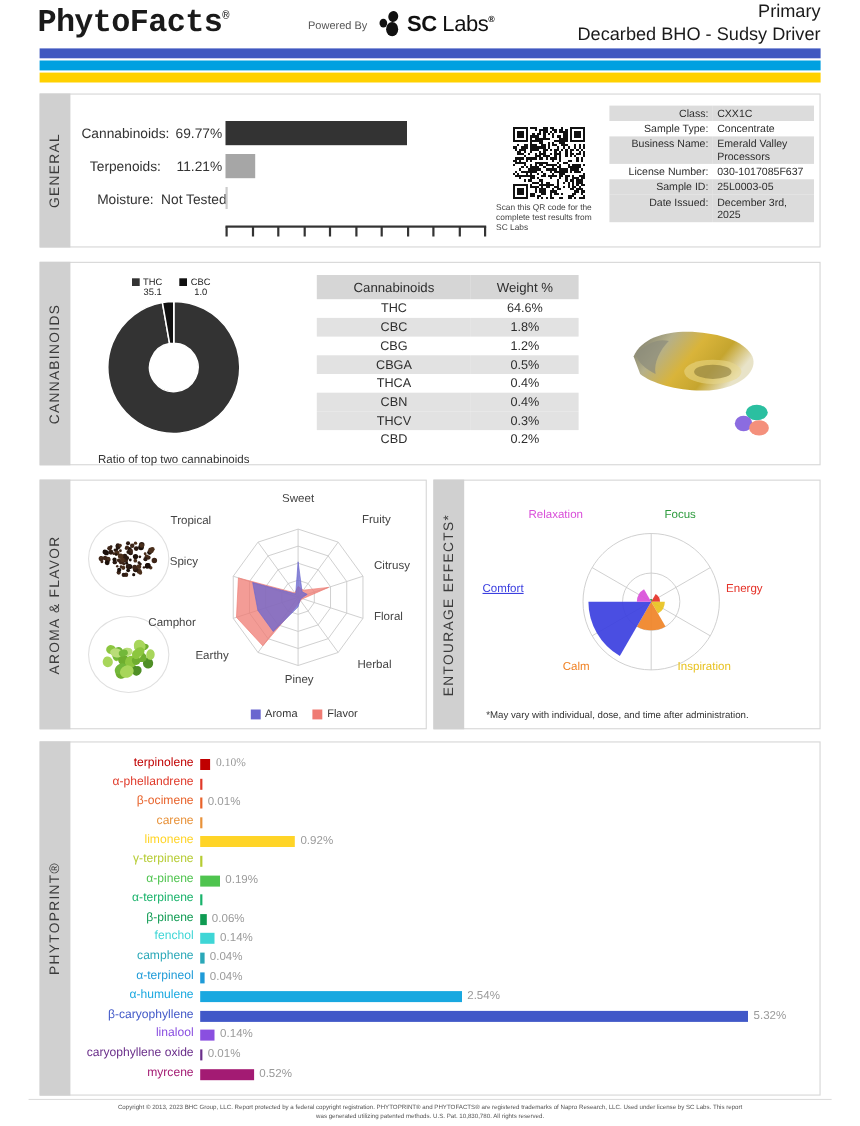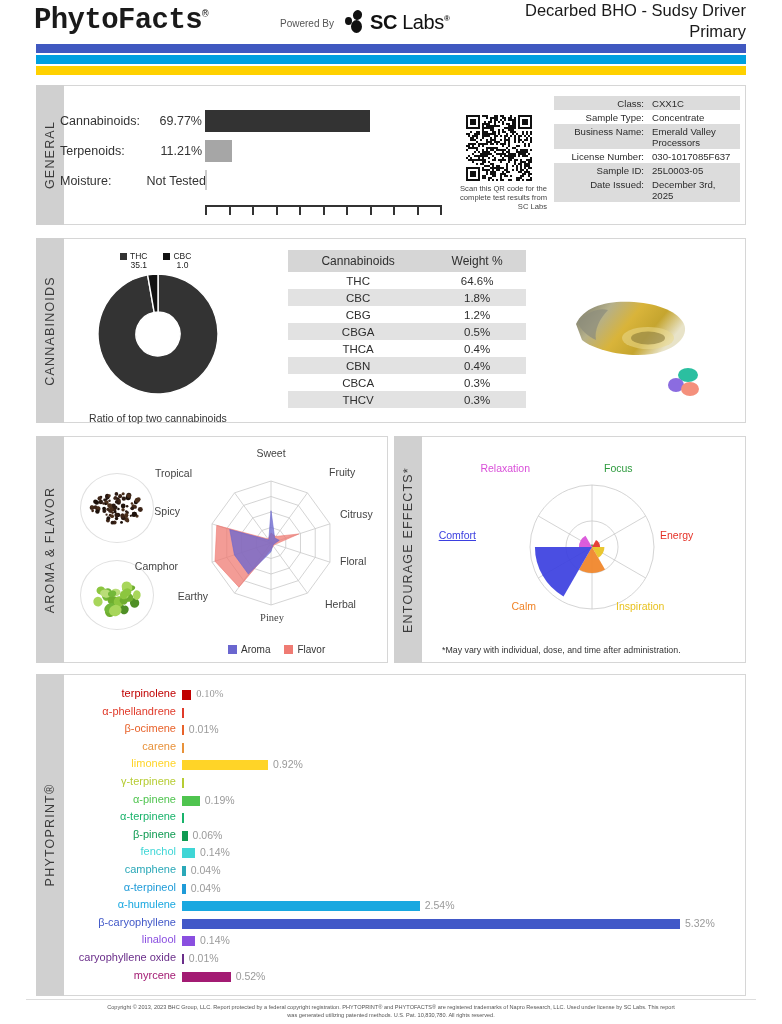--- a/index.html
+++ b/index.html
@@ -25,27 +25,27 @@
   .stripes{position:absolute;left:36px;top:44px;width:710px;}
   .stripe{height:9px;margin-bottom:2px;}
 
   
   .panel{position:absolute;border:1px solid #d6d6d6;background:#fff;box-sizing:border-box;}
   .vtab{position:absolute;background:#d0d0d0;box-sizing:border-box;}
   .vtab span{position:absolute;left:50%;top:50%;transform:translate(-50%,-50%) rotate(-90deg);white-space:nowrap;
     font-size:12.5px;letter-spacing:1.2px;color:#3b3b3b;}
 
   
-  .glabel{position:absolute;text-align:left;font-size:12.5px;color:#333;}
+  .glabel{position:absolute;text-align:center;font-size:12.5px;color:#333;}
   .gval{position:absolute;font-size:12.5px;color:#333;}
   .gbar{position:absolute;height:22px;}
   .axis{position:absolute;border-top:2px solid #333;}
   .tick{position:absolute;width:2px;height:9px;background:#333;top:-1px;}
   .qr{position:absolute;}
-  .qrcap{position:absolute;text-align:right;font-size:7.6px;color:#444;line-height:9px;width:96px;}
+  .qrcap{position:absolute;text-align:left;font-size:7.6px;color:#444;line-height:9px;width:96px;}
 
   .itbl{position:absolute;width:186px;font-size:9.6px;border-collapse:collapse;}
   .itbl td{padding:1.5px 4px;vertical-align:top;line-height:11px;}
   .itbl td.k{text-align:right;white-space:nowrap;color:#2d2d2d;width:86px;}
   .itbl td.v{text-align:left;color:#2d2d2d;}
   .itbl tr.alt td{background:#dcdcdc;}
 
   
   .ctbl{position:absolute;width:238px;border-collapse:collapse;font-size:11.5px;}
   .ctbl th{background:#d6d6d6;font-weight:normal;font-size:12px;padding:4px 0;color:#2e2e2e;}
@@ -84,22 +84,22 @@
     <div class="powered">Powered By</div>
     <div class="sclogo">
       <span class="dots">
           <i class="d1"></i>
           <i class="d2"></i>
           <i class="d3"></i>
         </span>
       <span class="scname"><span>SC</span><span class="lt"> Labs</span><sup>®</sup></span>
     </div>
     <div class="title">
+      <div>Primary</div>
       <div>Decarbed BHO - Sudsy Driver</div>
-      <div>Primary</div>
     </div>
   </div>
   <div class="stripes" id="stripes">
       <div class="stripe" style="background: rgb(64, 88, 192);"></div>
       <div class="stripe" style="background: rgb(0, 160, 224);"></div>
       <div class="stripe" style="background: rgb(255, 209, 0);"></div>
     </div>
 
   <div class="panel" style="left:36px;top:85px;width:710px;height:140px;"></div>
   <div class="vtab" style="left:36px;top:85px;width:28px;height:140px;">
@@ -679,27 +679,27 @@
           <td>0.5%</td>
         </tr>
         <tr>
           <td>THCA</td>
           <td>0.4%</td>
         </tr>
         <tr class="alt">
           <td>CBN</td>
           <td>0.4%</td>
         </tr>
-        <tr>
-          <td>CBCA</td>
-          <td>0.3%</td>
-        </tr>
         <tr class="alt">
           <td>THCV</td>
           <td>0.3%</td>
+        </tr>
+        <tr>
+          <td>CBD</td>
+          <td>0.2%</td>
         </tr>
       </tbody>
   </table>
 
   <svg style="position:absolute;left:556px;top:262px;" width="175" height="150" viewBox="0 0 175 150">
     <defs>
       <linearGradient id="cg" x1="0" y1="0" x2="1" y2="0.4">
         <stop offset="0" stop-color="#6f7064"></stop>
           <stop offset="0.3" stop-color="#b5b08a"></stop>
         <stop offset="0.55" stop-color="#d9b43a"></stop>
@@ -867,21 +867,21 @@
         <polygon points="75,65.08 79.73754913347733,68.47932302533792 102.71378688484077,65.99524478391403 79.12758528072096,76.34113375558726 77.186561138528,78.0095432190748 75,81.2 42.93043663492267,119.13996721309714 18.98277119021546,93.20110096868441 20.751736310524443,57.37367064085298 72.08458514862933,70.98727570790027" fill="#ef7b73" fill-opacity="0.75" stroke="#ef7b73" stroke-width="0.6"></polygon>
         <polygon points="75,42.76 78.64426856421333,69.98409463487532 83.25517056144193,72.31773248882546 77.94827520051497,75.95795268256234 76.82213428210666,77.50795268256233 75,83.68 52.40553490187734,106.09861326377298 38.4413875136143,86.87861326377298 33.72414719279034,61.588662444127266 72.813438861472,71.9904567809252" fill="#6a66cf" fill-opacity="0.75" stroke="#6a66cf" stroke-width="0.6"></polygon>
       </g>
   </svg>
   <div id="radarLabels">
       <div class="axlab" style="left: 271px; top: 447px; transform: translateX(-50%);">Sweet</div>
       <div class="axlab" style="left: 329px; top: 466px;">Fruity</div>
       <div class="axlab" style="left: 340px; top: 508px;">Citrusy</div>
       <div class="axlab" style="left: 340px; top: 555px;">Floral</div>
       <div class="axlab" style="left: 325px; top: 598px;">Herbal</div>
-      <div class="axlab" style="left: 272px; top: 612px; transform: translateX(-50%); font-family: Liberation Serif, serif;">Piney</div>
+      <div class="axlab" style="left: 272px; top: 612px; transform: translateX(-50%);">Piney</div>
       <div class="axlab" style="left: 208px; top: 590px; transform: translateX(-100%);">Earthy</div>
       <div class="axlab" style="left: 178px; top: 560px; transform: translateX(-100%);">Camphor</div>
       <div class="axlab" style="left: 180px; top: 505px; transform: translateX(-100%);">Spicy</div>
       <div class="axlab" style="left: 192px; top: 467px; transform: translateX(-100%);">Tropical</div>
     </div>
   <div class="rlegend" style="left:228px;top:644px;" id="rLegend">
       <div class="it">
         <span class="sw" style="background: rgb(106, 102, 207);"></span>
         <span>Aroma</span>
       </div>

